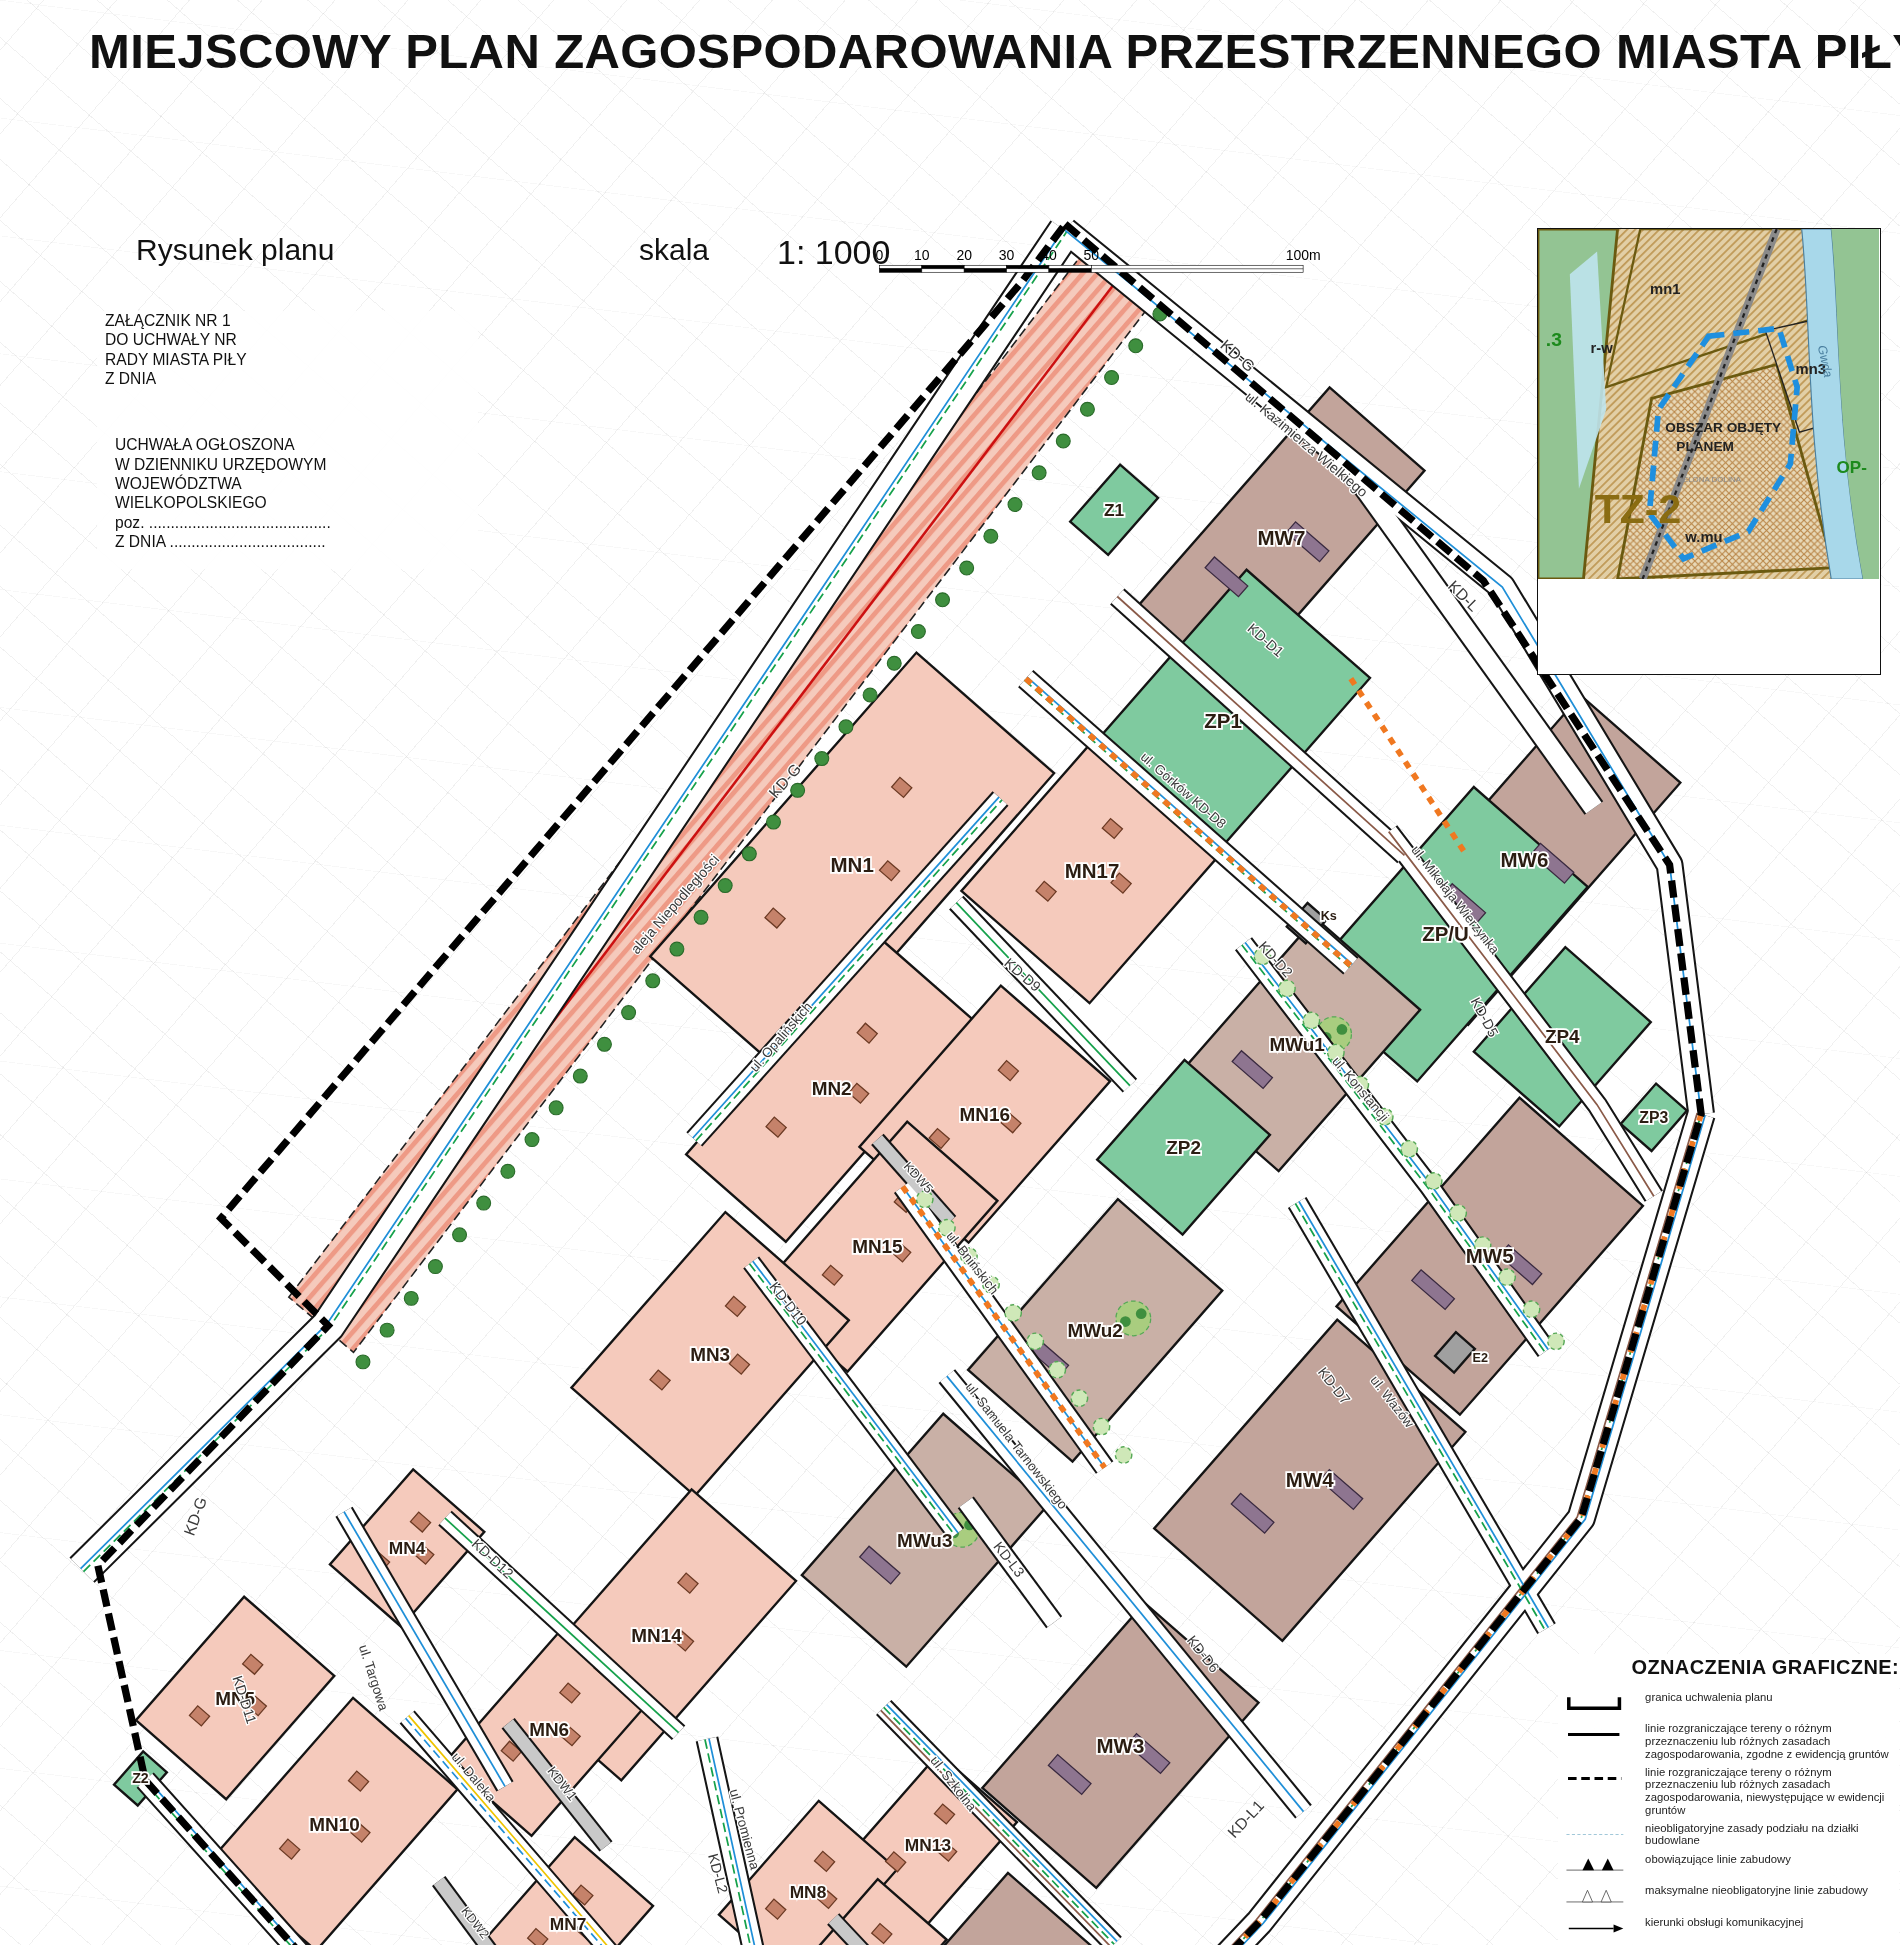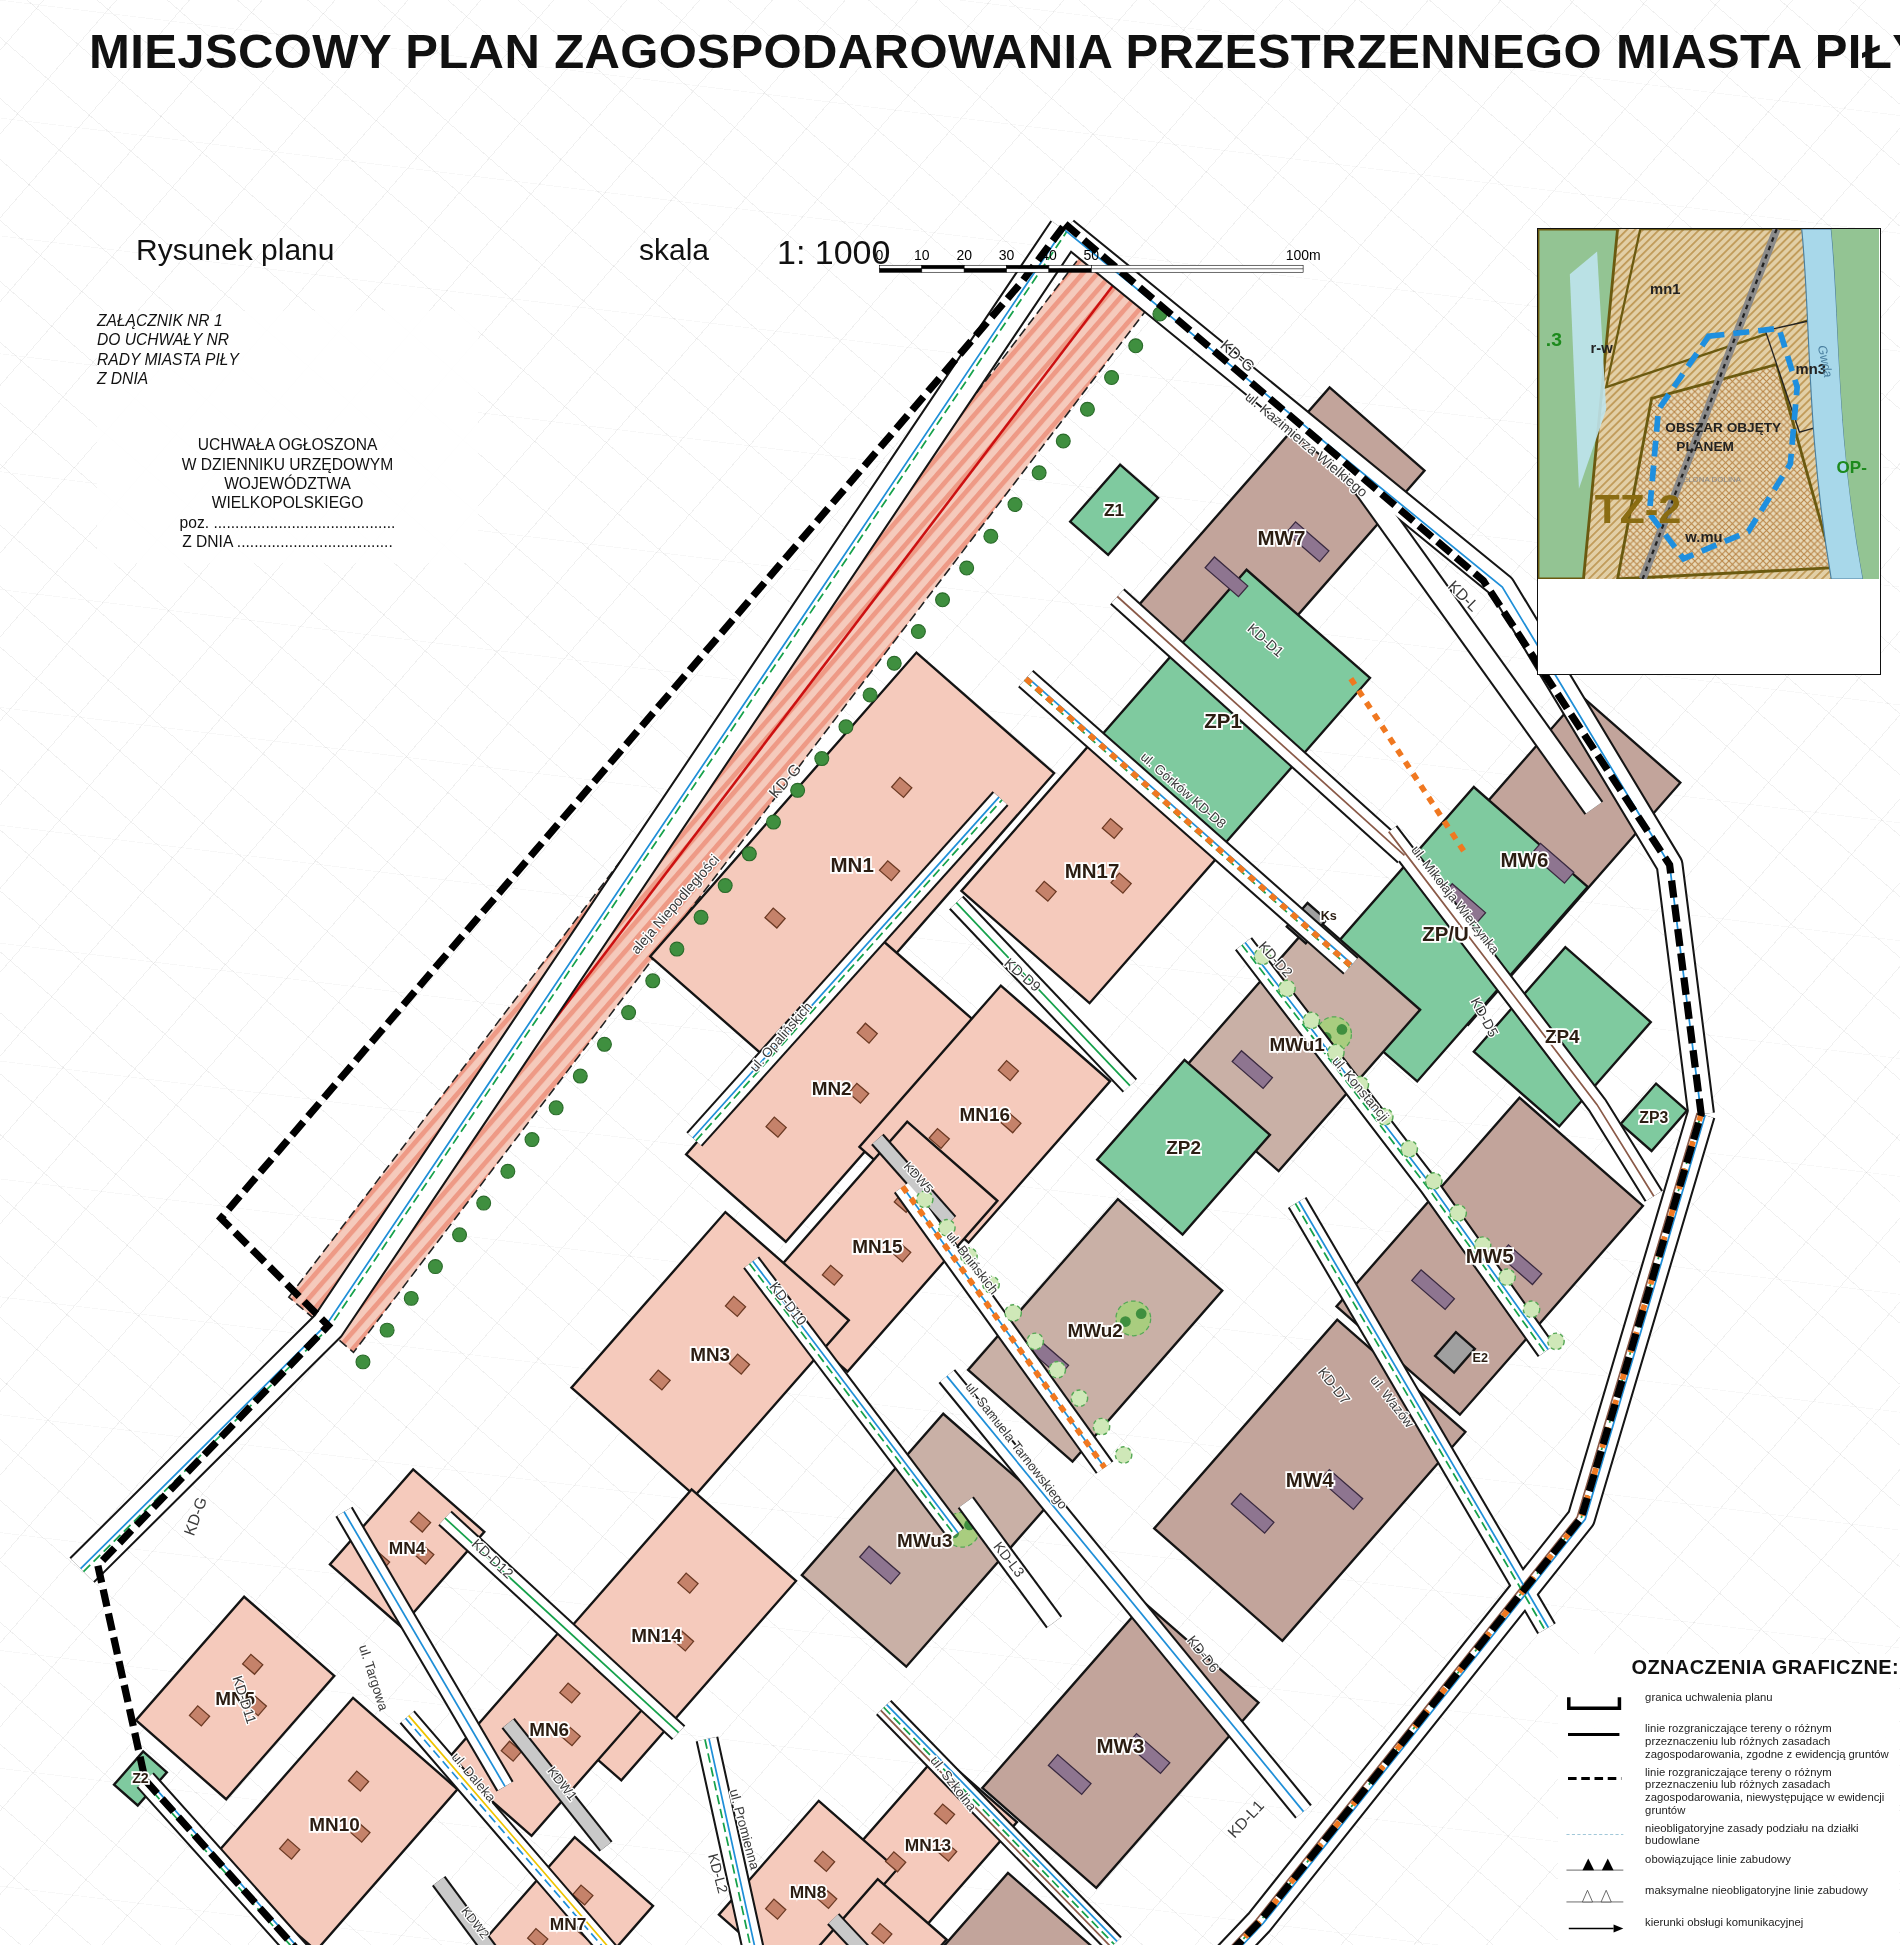--- a/index.html
+++ b/index.html
@@ -14,22 +14,22 @@
   #header{left:89px;top:23px;width:1751px;background:transparent;}
   #title1{font-size:49px;font-weight:bold;letter-spacing:0.4px;white-space:nowrap;}
   #title2{font-size:38px;font-weight:bold;margin-top:5.4px;}
   #subrow{left:89px;top:233px;width:1245px;height:47px;background:transparent;}
   #subrow span{position:absolute;top:0;margin-left:40px;}
   #lbl-rysunek{left:7px;font-size:30px;}
   #lbl-skala{left:510px;font-size:30px;}
   #lbl-skala-val{left:648px;font-size:34px;}
   #scalebar{left:874px;top:241px;width:447px;height:47px;background:transparent;}
   #notes{left:97px;top:311px;width:381px;background:rgba(255,255,255,.92);font-size:15.6px;line-height:1.24;}
-  #note-a{margin:0 0 47px 0;white-space:pre-line;font-style:italic;}
-  #note-b{margin:12px;white-space:pre-line;text-align:center;}
+  #note-a{margin:0 0 47px 8px;white-space:pre-line;}
+  #note-b{margin:18px;white-space:pre-line;}
   #inset{left:1537px;top:228px;width:344px;height:447px;border:1.6px solid #111;box-sizing:border-box;}
   #inset svg{display:block;}
   #inset-caption{padding:5.4px 3.1px 0 3.1px;text-align:center;font-size:10.5px;line-height:1.5;border-top:1.2px solid #111;}
   #legend{left:1558px;top:1654px;width:338px;padding:2.3px 0 7.8px 3.1px;background:rgba(255,255,255,.95);}
   #legend h2{font-size:20px;margin:0 0 11.7px 0;letter-spacing:0.4px;text-align:right;}
   .lg-item{display:flex;align-items:flex-start;margin:0 0 5.4px 0;}
   .lg-icon{flex:0 0 84px;}
   .lg-text{font-size:11.3px;line-height:1.12;color:#222;}
 </style>
 </head>

